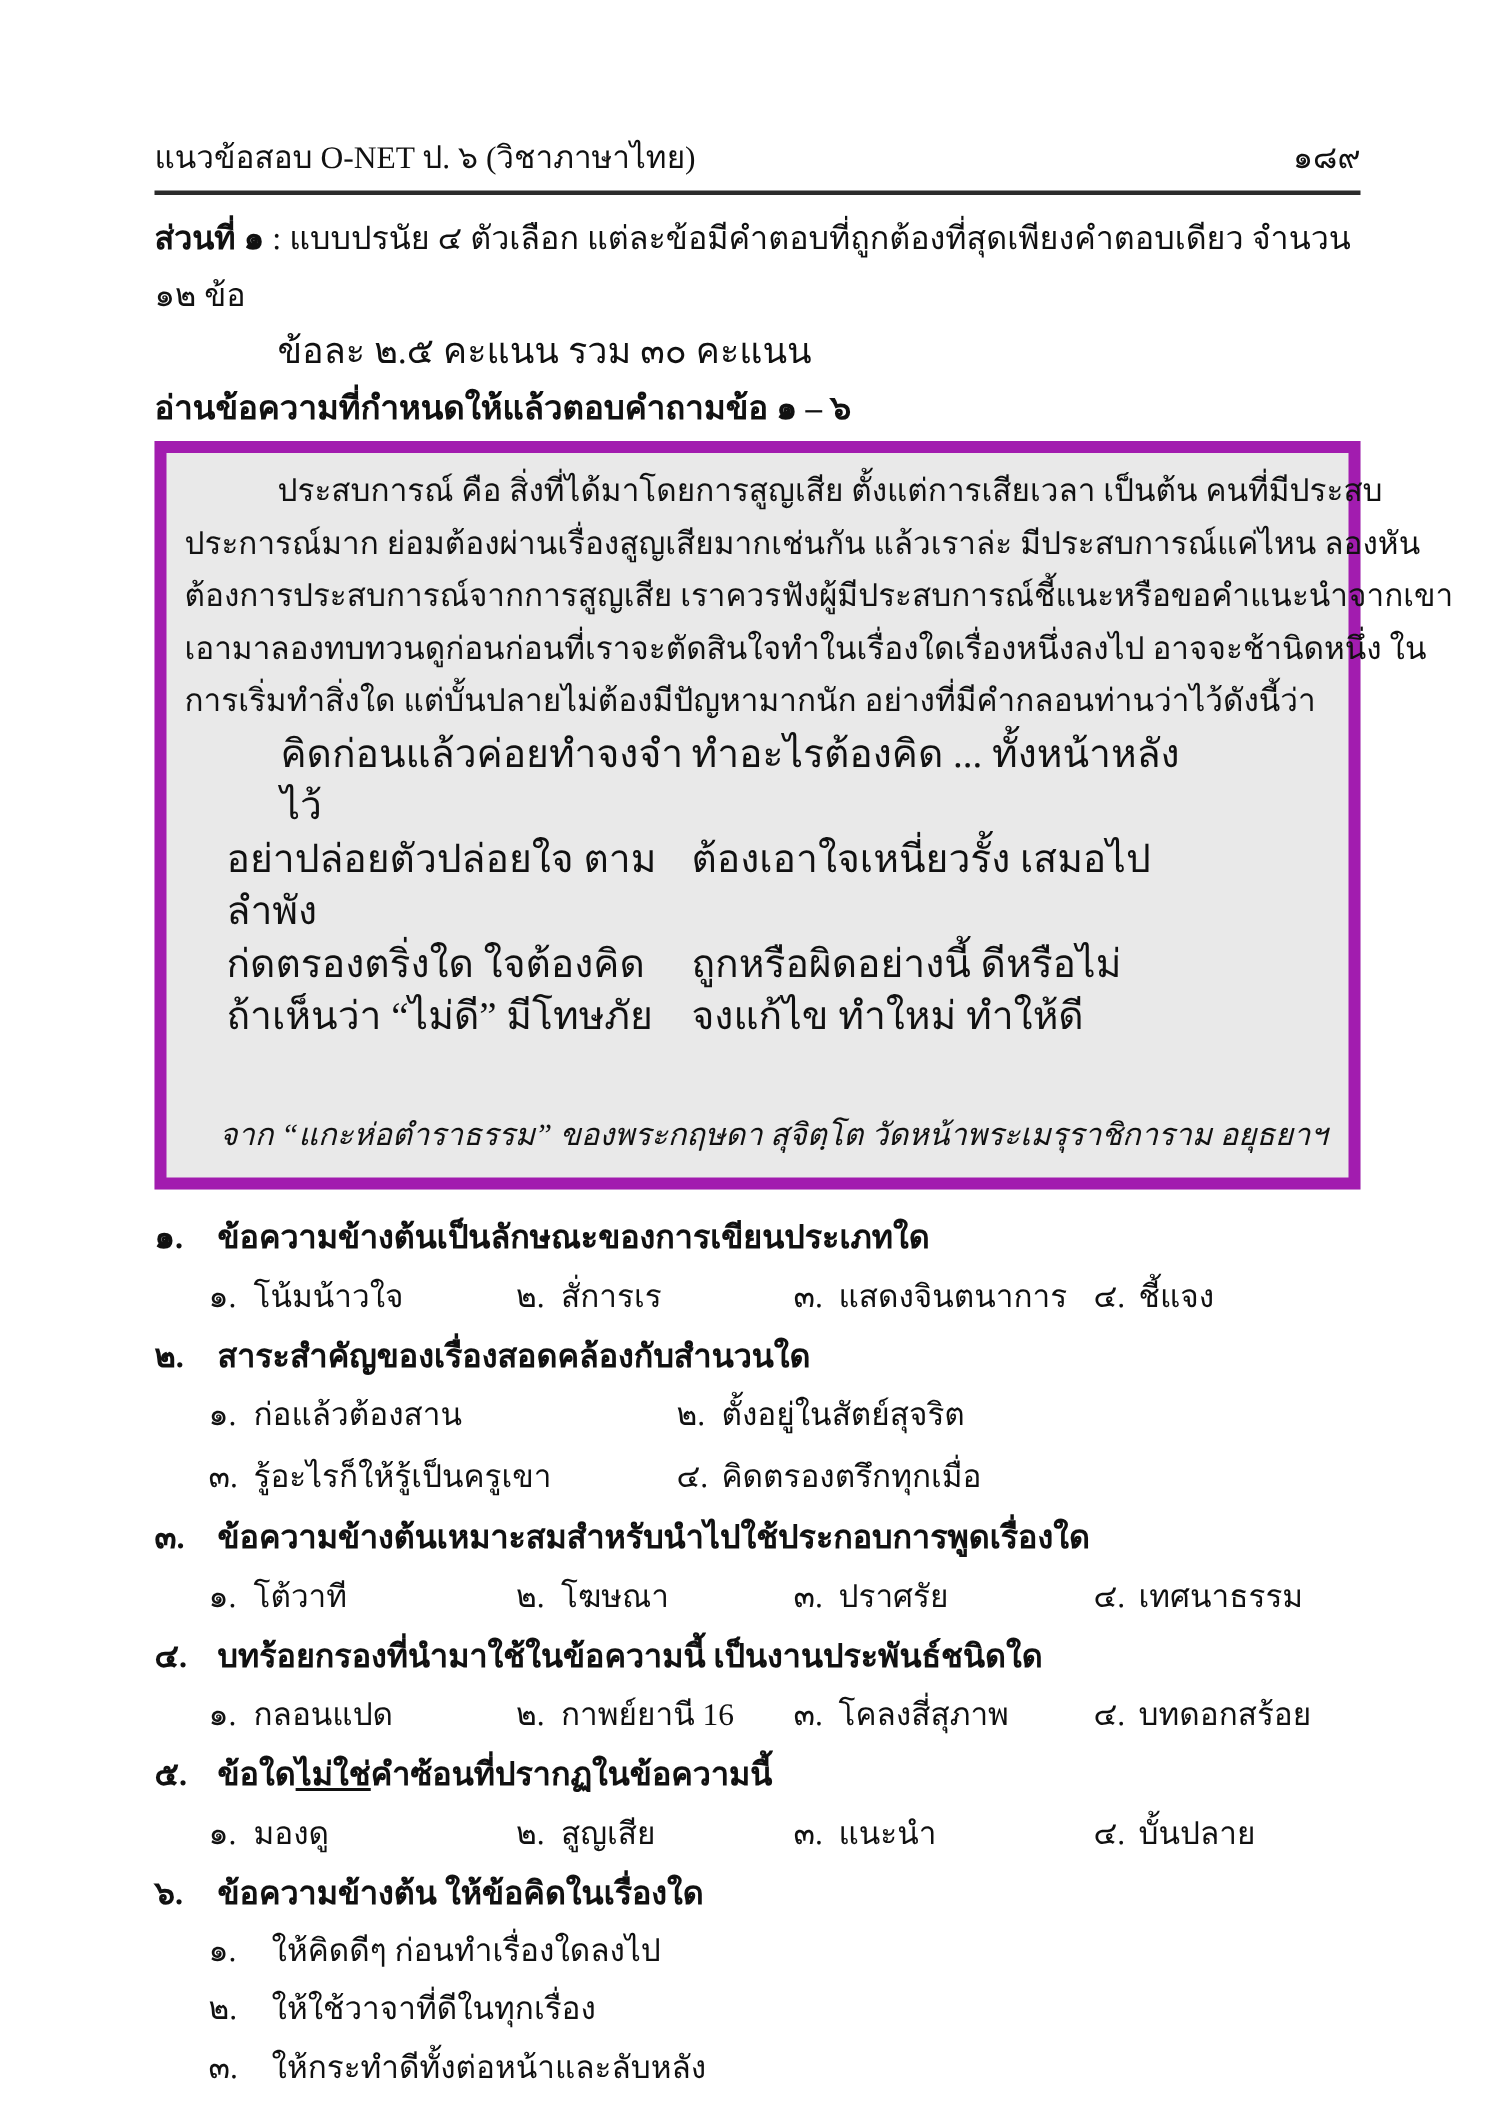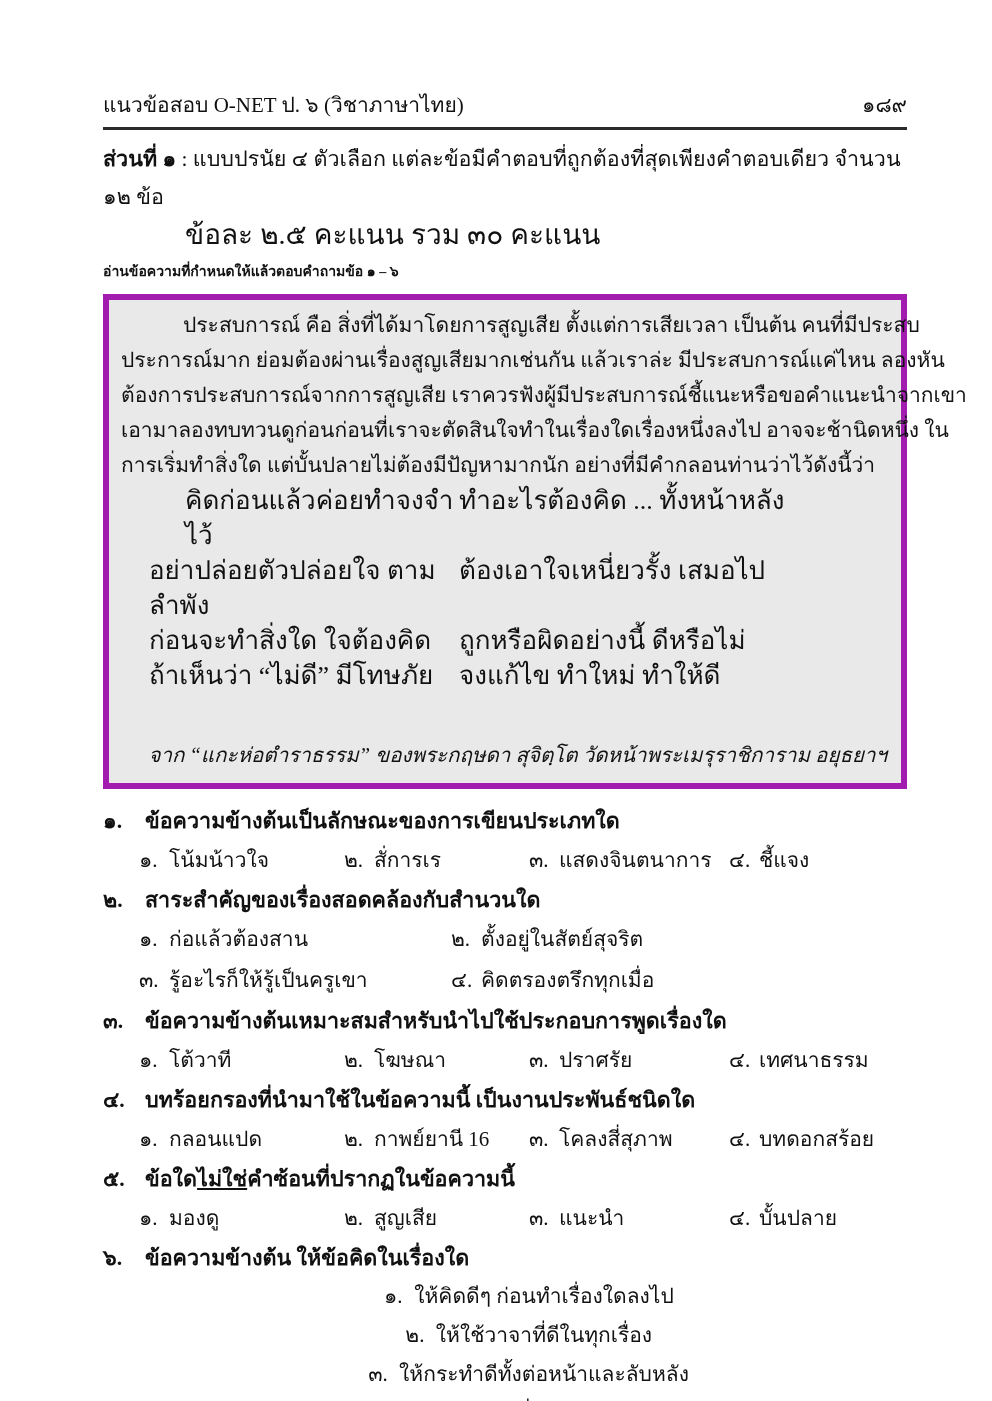--- a/index.html
+++ b/index.html
@@ -32,26 +32,26 @@
   .title {
     text-align: center;
     font-weight: bold;
     font-size: 29px;
     margin-top: 38px;
     line-height: 1.3;
   }
   
   .intro { font-size: 21.5px; line-height: 38px; margin-top: 10px; }
   .intro .lbl { font-weight: bold; }
-  .intro-line2 { font-size: 28px; line-height: 38px; padding-left: 82px; }
-  .instruction { font-weight: bold; font-size: 14px; line-height: 36px; }
+  .intro-line2 { font-size: 24px; line-height: 38px; padding-left: 82px; }
+  .instruction { font-weight: bold; font-size: 22px; line-height: 36px; }
   
   .pbox {
     margin-top: 4px;
-    border: 6px solid #a21caf;
+    border: 8px solid #a21caf;
     background: #e9e9e9;
     padding: 8px 10px 10px 12px;
     box-sizing: border-box;
     width: 804px;
   }
   .pline { font-size: 21px; line-height: 35px; white-space: nowrap; }
   .pline.indent { text-indent: 62px; }
   .poem-row { display: flex; font-size: 26px; line-height: 35px; }
   .poem-left { width: 338px; padding-left: 28px; box-sizing: border-box; }
   .poem-row.first .poem-left { padding-left: 64px; }
@@ -79,21 +79,21 @@
     line-height: 40px;
   }
   .opts-two {
     display: grid;
     grid-template-columns: 312px 1fr;
     padding-left: 36px;
     font-size: 21px;
     line-height: 41px;
   }
   .opts-list { padding-left: 36px; font-size: 21px; }
-  .opts-list .opt { line-height: 39px; text-align: center; }
+  .opts-list .opt { line-height: 39px; }
   .opt .o-num { display: inline-block; min-width: 30px; }
   .opts-list .opt .o-num { min-width: 42px; }
 </style>
 </head>
 <body>
 
 <div class="page">
   <div class="content">
 
     <div class="hdr">
@@ -118,21 +118,21 @@
 
       <div class="poem-row first">
         <span class="poem-left">คิดก่อนแล้วค่อยทำจงจำไว้</span>
         <span class="poem-right">ทำอะไรต้องคิด ... ทั้งหน้าหลัง</span>
       </div>
       <div class="poem-row">
         <span class="poem-left">อย่าปล่อยตัวปล่อยใจ ตามลำพัง</span>
         <span class="poem-right">ต้องเอาใจเหนี่ยวรั้ง เสมอไป</span>
       </div>
       <div class="poem-row">
-        <span class="poem-left">ก่อนจะทำสิ่งใด ใจต้องคิด</span>
+        <span class="poem-left">ก่ดตรองตริ่งใด ใจต้องคิด</span>
         <span class="poem-right">ถูกหรือผิดอย่างนี้ ดีหรือไม่</span>
       </div>
       <div class="poem-row">
         <span class="poem-left">ถ้าเห็นว่า “ไม่ดี” มีโทษภัย</span>
         <span class="poem-right">จงแก้ไข ทำใหม่ ทำให้ดี</span>
       </div>
 
       <div class="attribution">จาก “แกะห่อตำราธรรม” ของพระกฤษดา สุจิตฺโต วัดหน้าพระเมรุราชิการาม อยุธยาฯ</div>
     </div>
 

